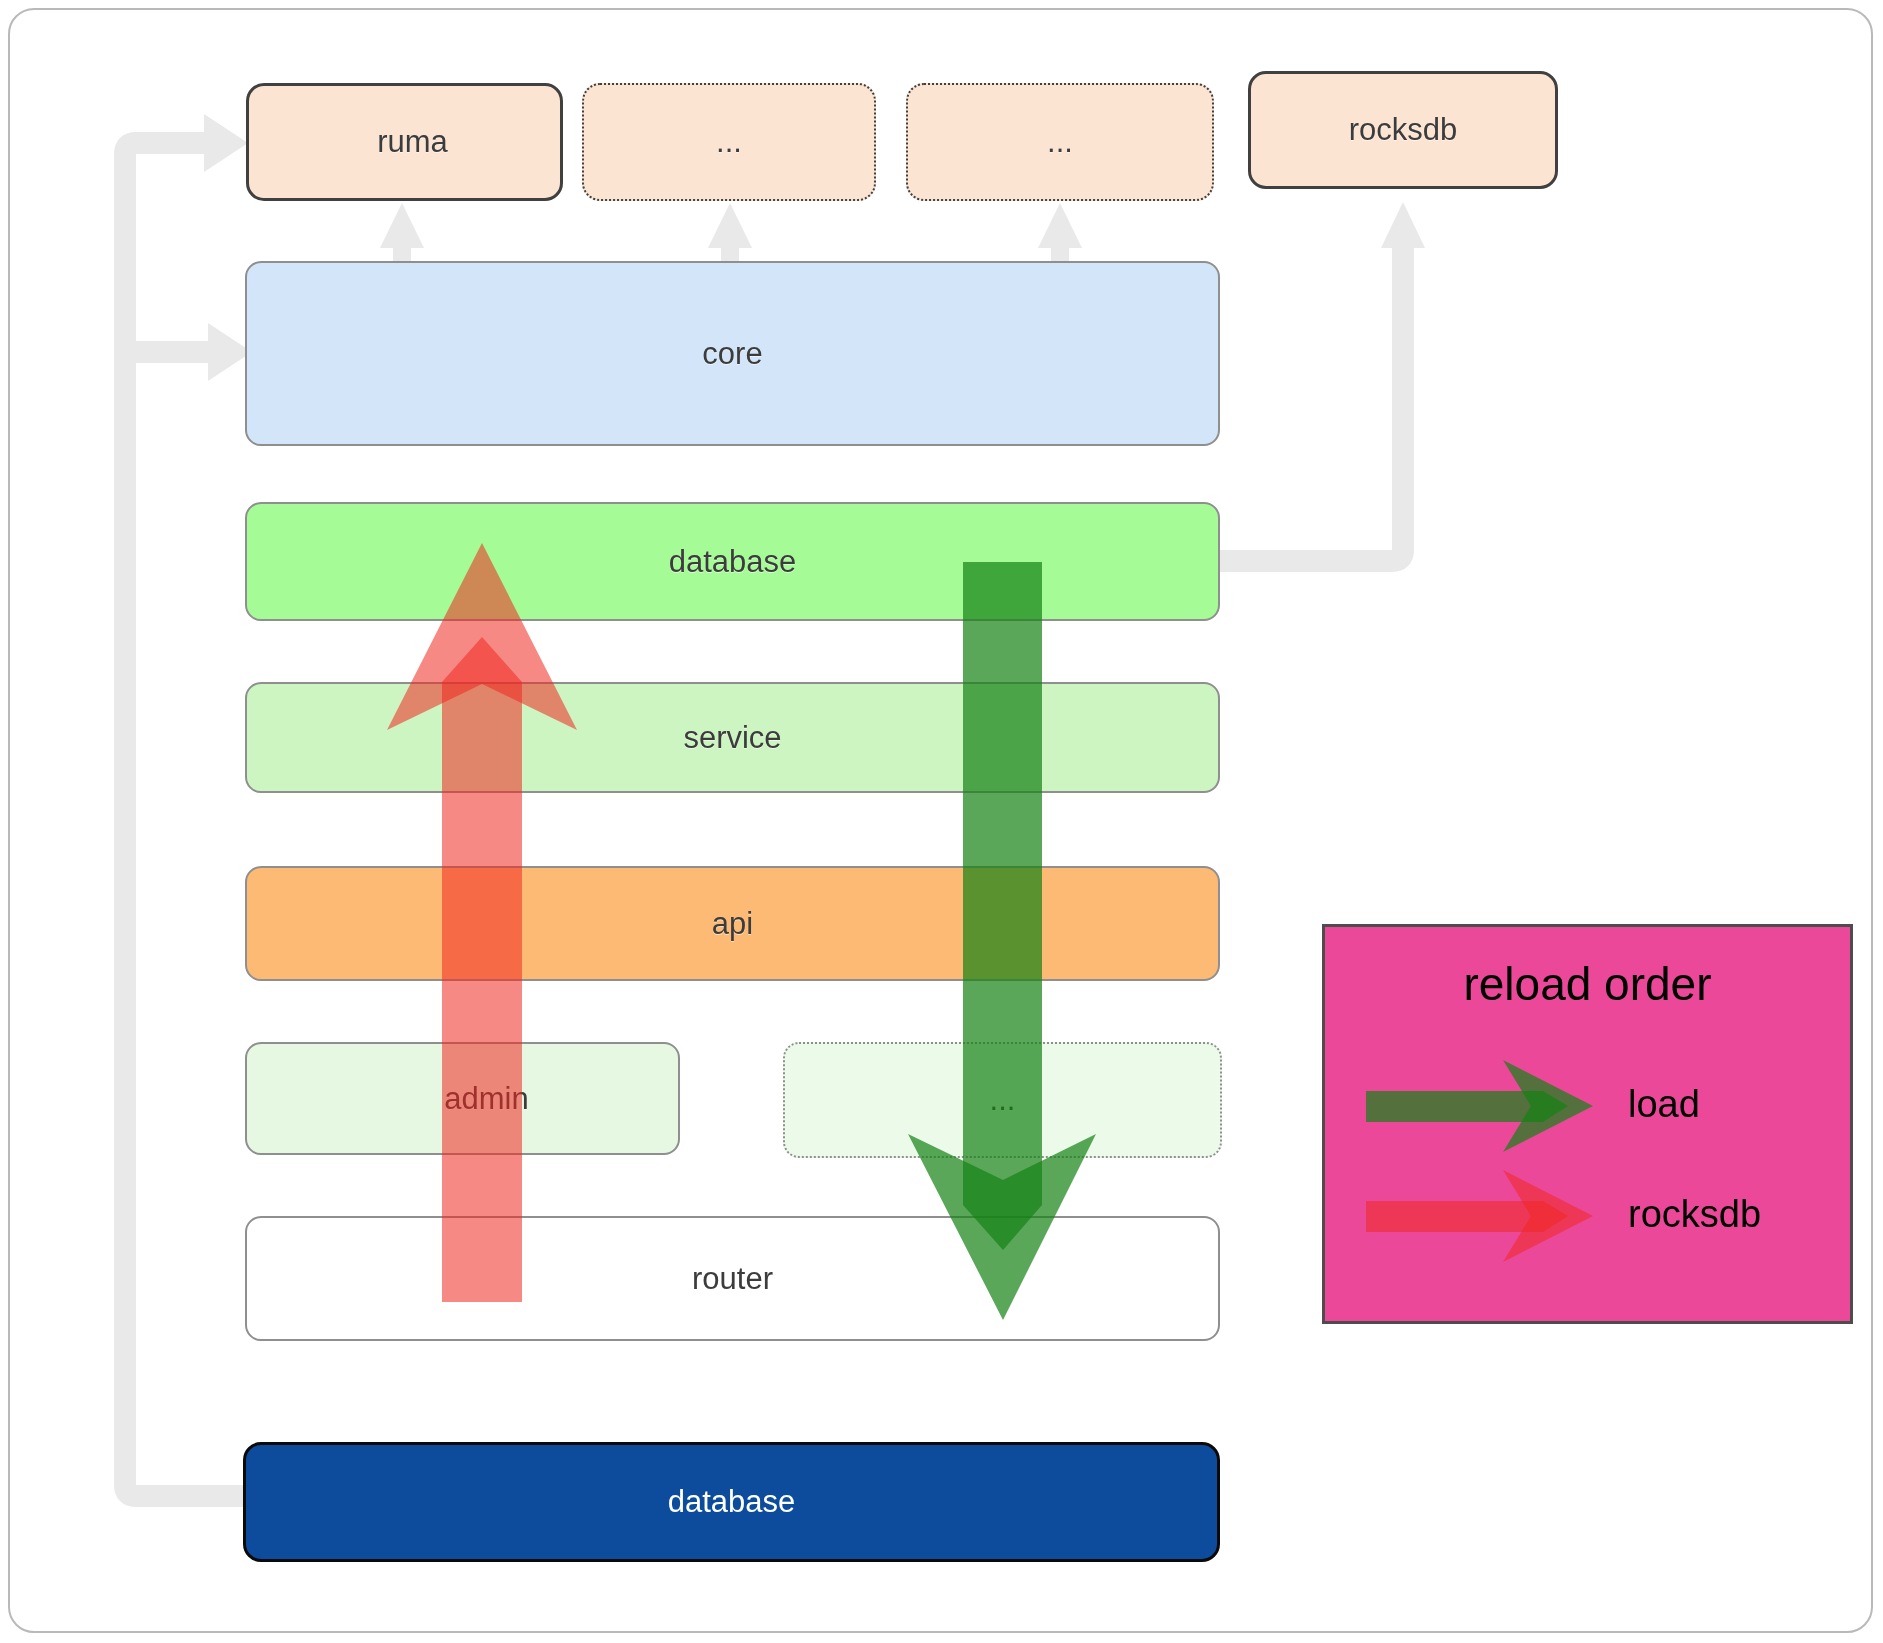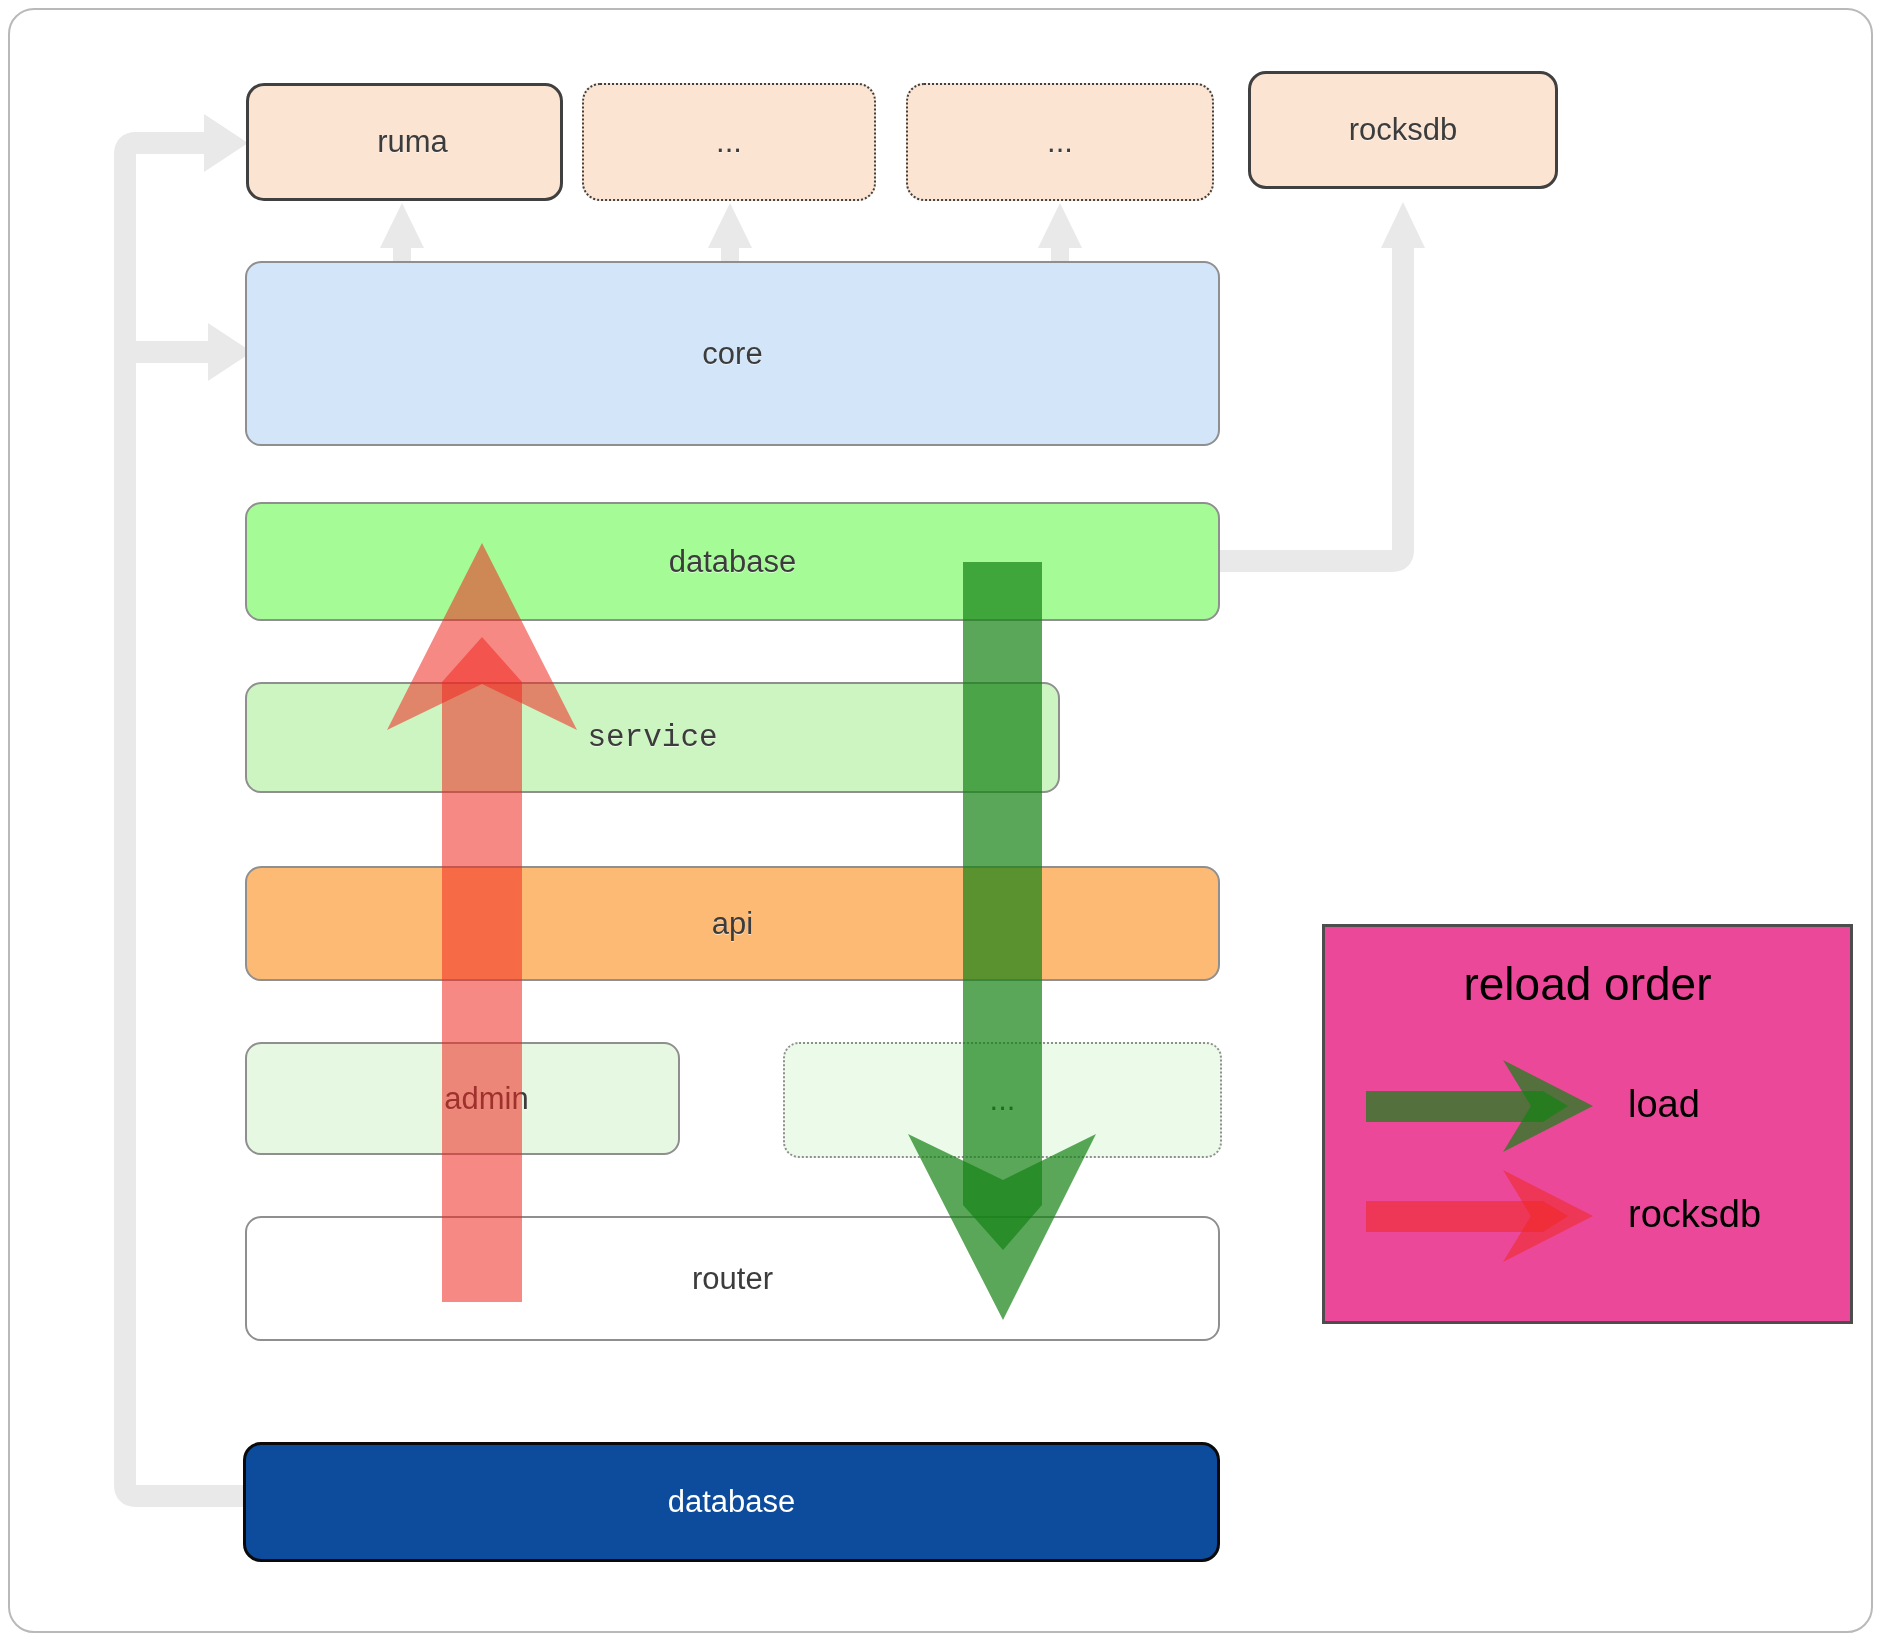--- a/index.html
+++ b/index.html
@@ -23,21 +23,21 @@
   .r16{border-radius:16px;}
   .r18{border-radius:18px;}
   
   .box-ruma    {left:246px;top:83px; width:317px;height:118px;background:#fce4d2;border:3px solid #404040;padding-left:16px;}
   .box-etc1    {left:582px;top:83px; width:294px;height:118px;background:#fce4d2;border:2px dotted #404040;}
   .box-etc2    {left:906px;top:83px; width:308px;height:118px;background:#fce4d2;border:2px dotted #404040;}
   .box-rocksdb {left:1248px;top:71px;width:310px;height:118px;background:#fce4d2;border:3px solid #404040;}
   
   .box-core    {left:245px;top:261px; width:975px;height:185px;background:#d3e5f8;border:2px solid #8f8f8f;}
   .box-database{left:245px;top:502px; width:975px;height:119px;background:#a5fc96;border:2px solid #8f8f8f;}
-  .box-service {left:245px;top:682px; width:815px;height:111px;background:#ccf5c2;border:2px solid #8f8f8f;font-family:Liberation Mono, monospace;}
+  .box-service {left:245px;top:682px; width:975px;height:111px;background:#ccf5c2;border:2px solid #8f8f8f;}
   .box-api     {left:245px;top:866px; width:975px;height:115px;background:#fdba74;border:2px solid #8f8f8f;}
   .box-admin   {left:245px;top:1042px;width:435px;height:113px;background:#e7f8e2;border:2px solid #8f8f8f;padding-left:48px;}
   .box-adminetc{left:783px;top:1042px;width:439px;height:116px;background:#ecfae9;border:2px dotted #8f8f8f;}
   .box-router  {left:245px;top:1216px;width:975px;height:125px;background:#ffffff;border:2px solid #8f8f8f;}
   .box-conduwuit{left:243px;top:1442px;width:977px;height:120px;background:#0d4c9c;border:3px solid #0a0a0a;color:#ffffff;text-shadow:none;}
   
   .legend{
     position:absolute;left:1322px;top:924px;width:531px;height:400px;
     background:#ec4899;border:3px solid #4d4d4d;box-sizing:border-box;z-index:2;
   }

